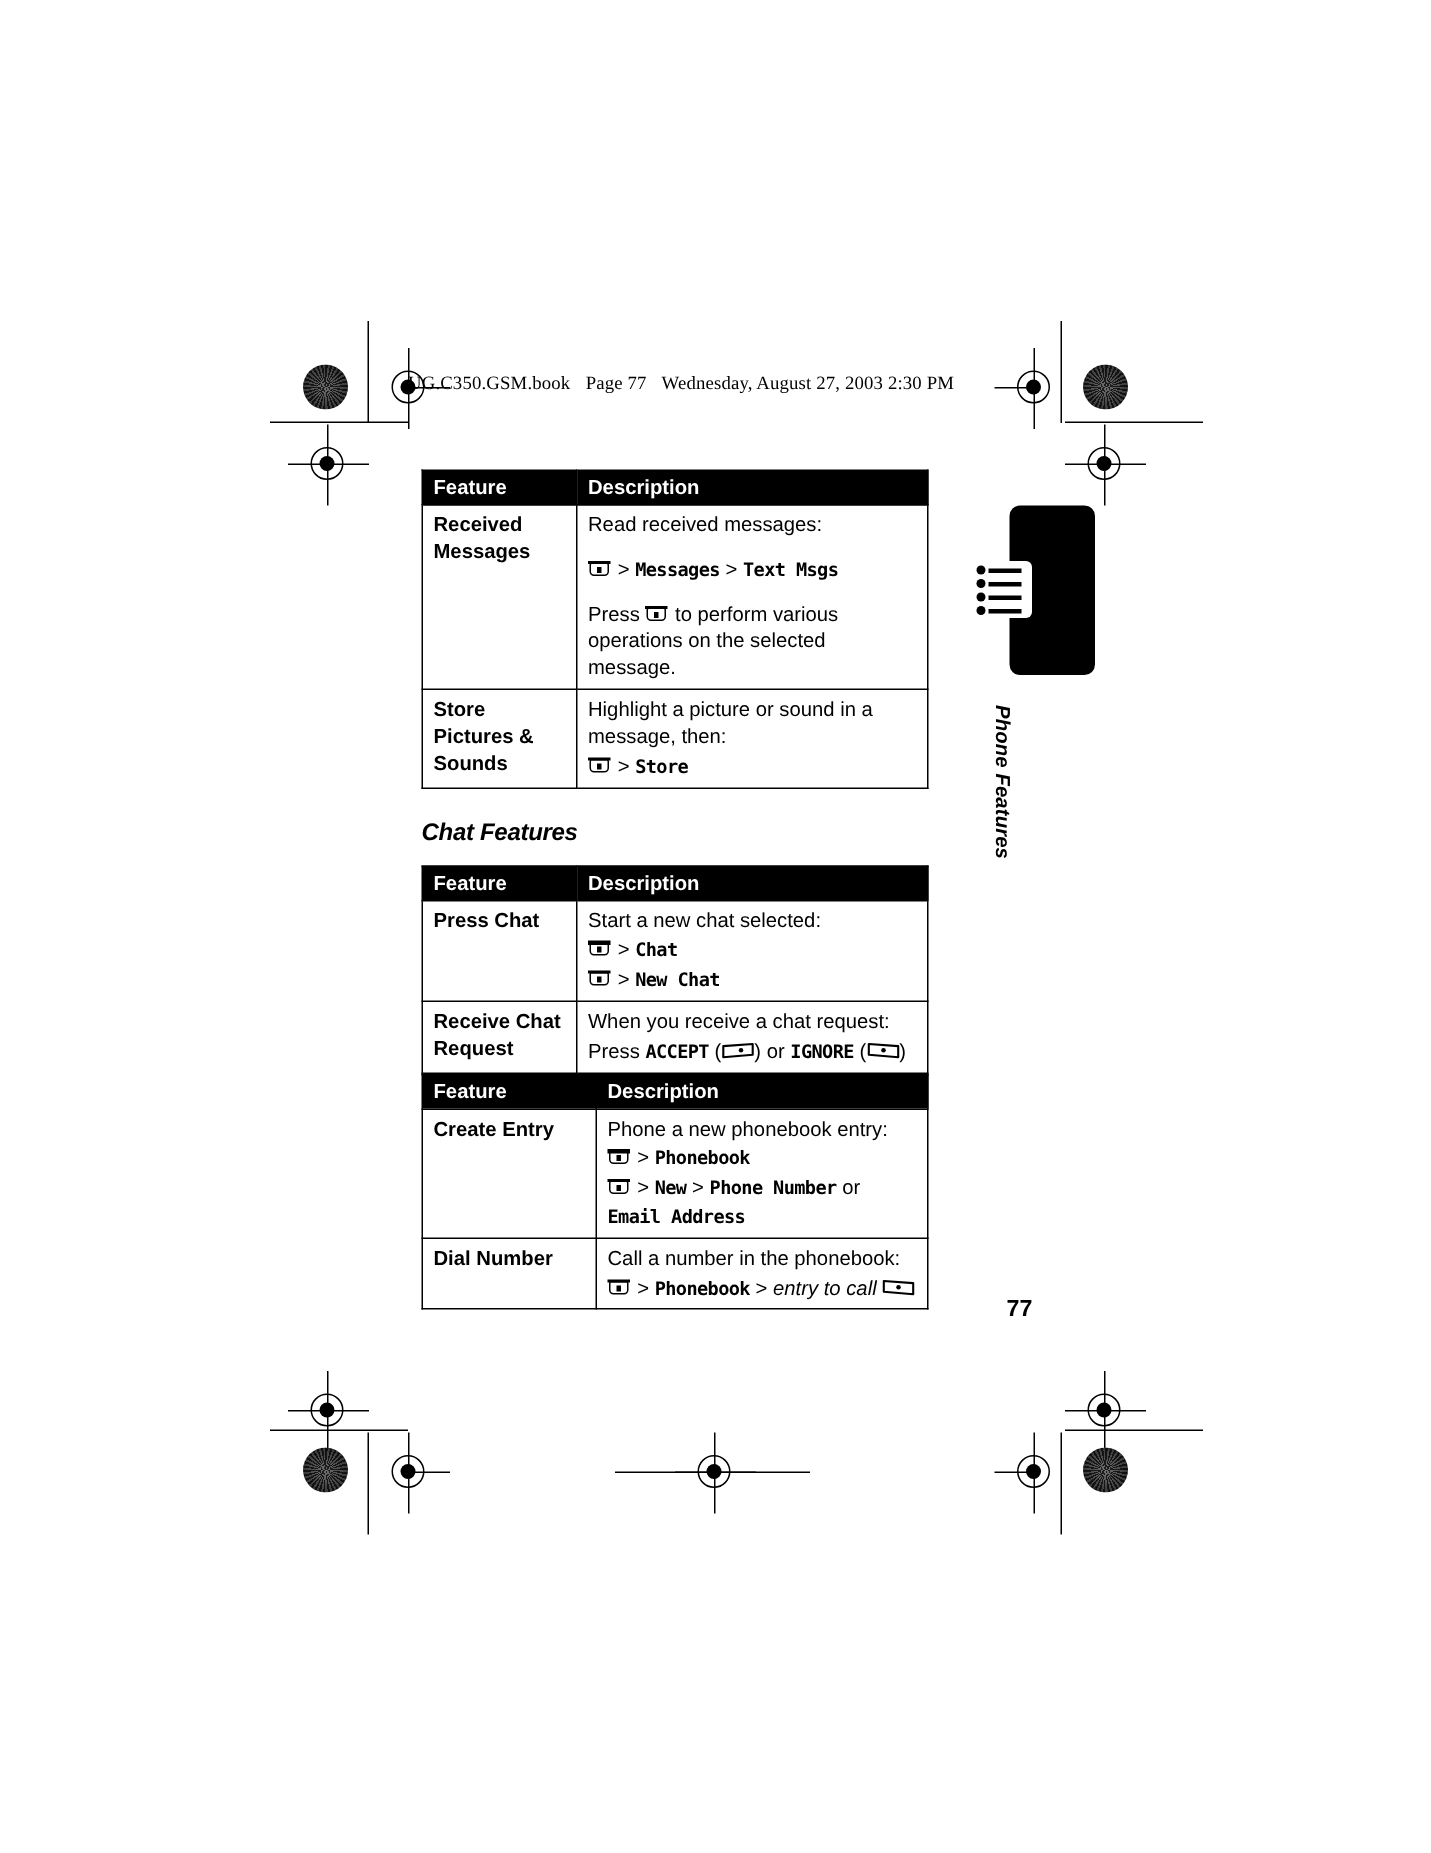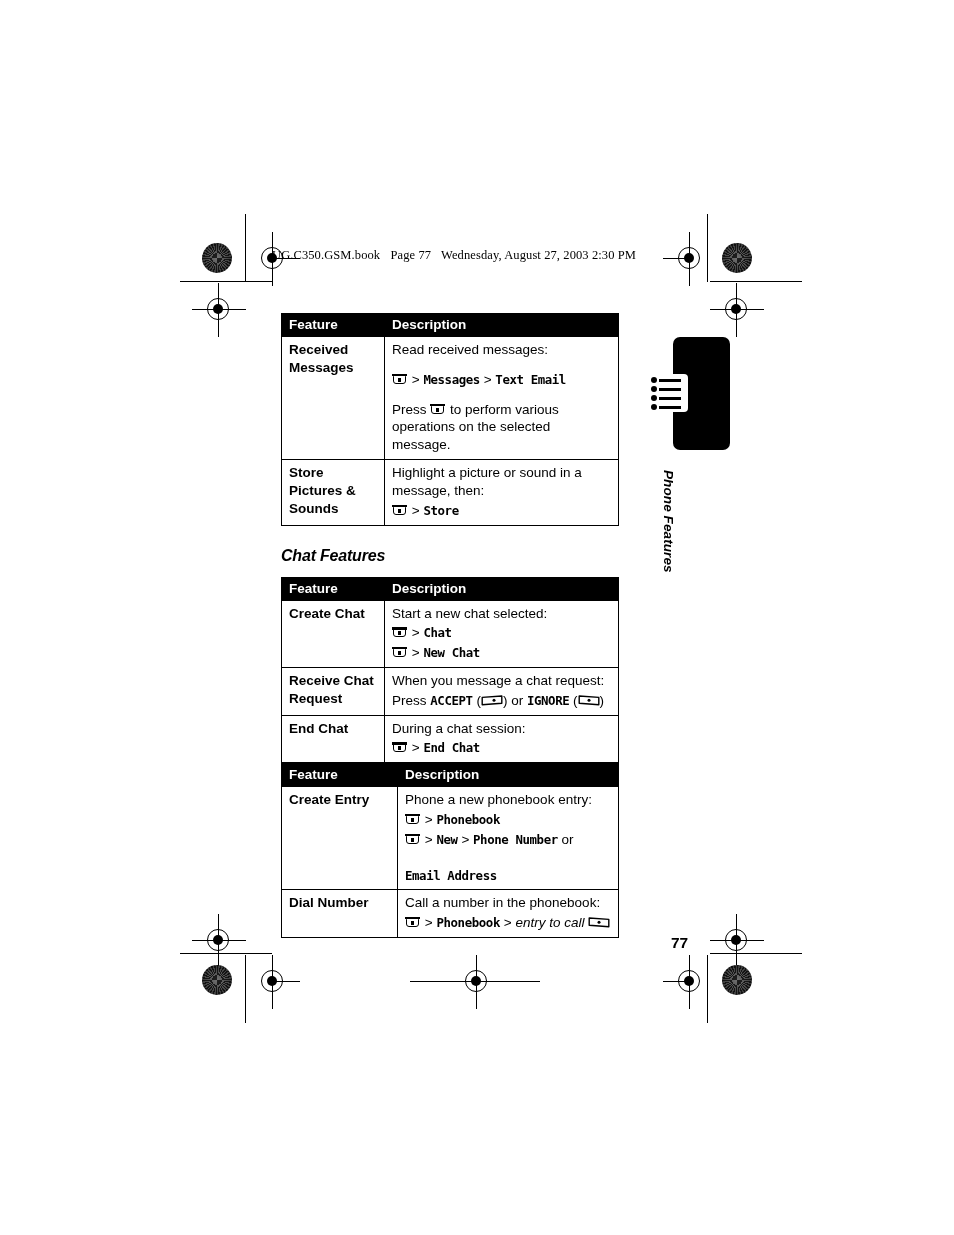--- a/index.html
+++ b/index.html
@@ -227,21 +227,21 @@
     font-style: italic;
     white-space: nowrap;
     transform-origin: left top;
     transform: rotate(90deg);
     letter-spacing: 0.1px;
   }
 
   .page-num {
     position: absolute;
     left: 671px;
-    top: 934px;
+    top: 864px;
     font-size: 15.5px;
     font-weight: bold;
   }
 </style>
 </head>
 <body>
 
 <div class="halftone" style="left:202px; top:243px;"></div>
 <div class="reg-cross half-right" style="left:246px; top:232px;">
   <div class="vline"></div>
@@ -347,21 +347,21 @@
     <tbody>
       <tr>
         <td class="feat">Received Messages</td>
         <td class="desc">
           <p>Read received messages:</p>
           <p>
             <span class="menu-key"><span class="cap"></span><span class="body"></span><span class="pip"></span></span>
             <span class="sep">&gt;</span>
             <span class="mono">Messages</span>
             <span class="sep">&gt;</span>
-            <span class="mono">Text Email</span>
+            <span class="mono">Text Msgs</span>
           </p>
           <p><span>Press </span><span class="menu-key"><span class="cap"></span><span class="body"></span><span class="pip"></span></span><span> to perform various operations on the selected message.</span></p>
         </td>
       </tr>
       <tr>
         <td class="feat">Store Pictures &amp; Sounds</td>
         <td class="desc">
           <p>Highlight a picture or sound in a message, then:</p>
           <p style="margin-top:2px;">
             <span class="menu-key"><span class="cap"></span><span class="body"></span><span class="pip"></span></span>
@@ -379,59 +379,48 @@
 
   <table class="ftable">
     <thead>
       <tr>
         <th class="col-feat">Feature</th>
         <th>Description</th>
       </tr>
     </thead>
     <tbody>
       <tr>
-        <td class="feat">Create Chat</td>
+        <td class="feat">Press Chat</td>
         <td class="desc">
           <p>Start a new chat selected:</p>
           <p style="margin-top:2px;">
             <span class="menu-key"><span class="cap"></span><span class="body"></span><span class="pip"></span></span>
             <span class="sep">&gt;</span>
             <span class="mono">Chat</span>
           </p>
           <p style="margin-top:2px;">
             <span class="menu-key"><span class="cap"></span><span class="body"></span><span class="pip"></span></span>
             <span class="sep">&gt;</span>
             <span class="mono">New Chat</span>
           </p>
         </td>
       </tr>
       <tr>
         <td class="feat">Receive Chat Request</td>
         <td class="desc">
-          <p>When you message a chat request:</p>
+          <p>When you receive a chat request:</p>
           <p style="margin-top:2px;"><span>Press </span><span class="mono">ACCEPT</span> (<span class="soft-key"><svg width="22" height="11" viewBox="0 0 22 11">
                   <polygon points="1.2,2.4 20.8,1.0 20.8,8.2 1.2,9.8" fill="none" stroke="#000" stroke-width="1.4" stroke-linejoin="round"></polygon>
                   <circle cx="13" cy="5.2" r="1.5" fill="#000"></circle>
                 </svg></span>)<span> or </span><span class="mono">IGNORE</span> (<span class="soft-key"><svg width="22" height="11" viewBox="0 0 22 11">
                   <polygon points="1.2,1.0 20.8,2.4 20.8,9.8 1.2,8.2" fill="none" stroke="#000" stroke-width="1.4" stroke-linejoin="round"></polygon>
                   <circle cx="11" cy="5.2" r="1.5" fill="#000"></circle>
                 </svg></span>)</p>
         </td>
       </tr>
-      <tr>
-        <td class="feat">End Chat</td>
-        <td class="desc">
-          <p>During a chat session:</p>
-          <p style="margin-top:2px;">
-            <span class="menu-key"><span class="cap"></span><span class="body"></span><span class="pip"></span></span>
-            <span class="sep">&gt;</span>
-            <span class="mono">End Chat</span>
-          </p>
-        </td>
-      </tr>
     </tbody>
   </table>
 
 
   <table class="ftable">
     <thead>
       <tr>
         <th class="col-feat-wide">Feature</th>
         <th>Description</th>
       </tr>
@@ -446,21 +435,21 @@
             <span class="sep">&gt;</span>
             <span class="mono">Phonebook</span>
           </p>
           <p style="margin-top:2px;">
             <span class="menu-key"><span class="cap"></span><span class="body"></span><span class="pip"></span></span>
             <span class="sep">&gt;</span>
             <span class="mono">New</span>
             <span class="sep">&gt;</span>
             <span class="mono">Phone Number</span><span> or</span>
           </p>
-          <p style="margin-top:18px;">
+          <p style="margin-top:1px;">
             <span class="mono">Email Address</span>
           </p>
         </td>
       </tr>
       <tr>
         <td class="feat">Dial Number</td>
         <td class="desc">
           <p>Call a number in the phonebook:</p>
           <p style="margin-top:2px;">
             <span class="menu-key"><span class="cap"></span><span class="body"></span><span class="pip"></span></span>

